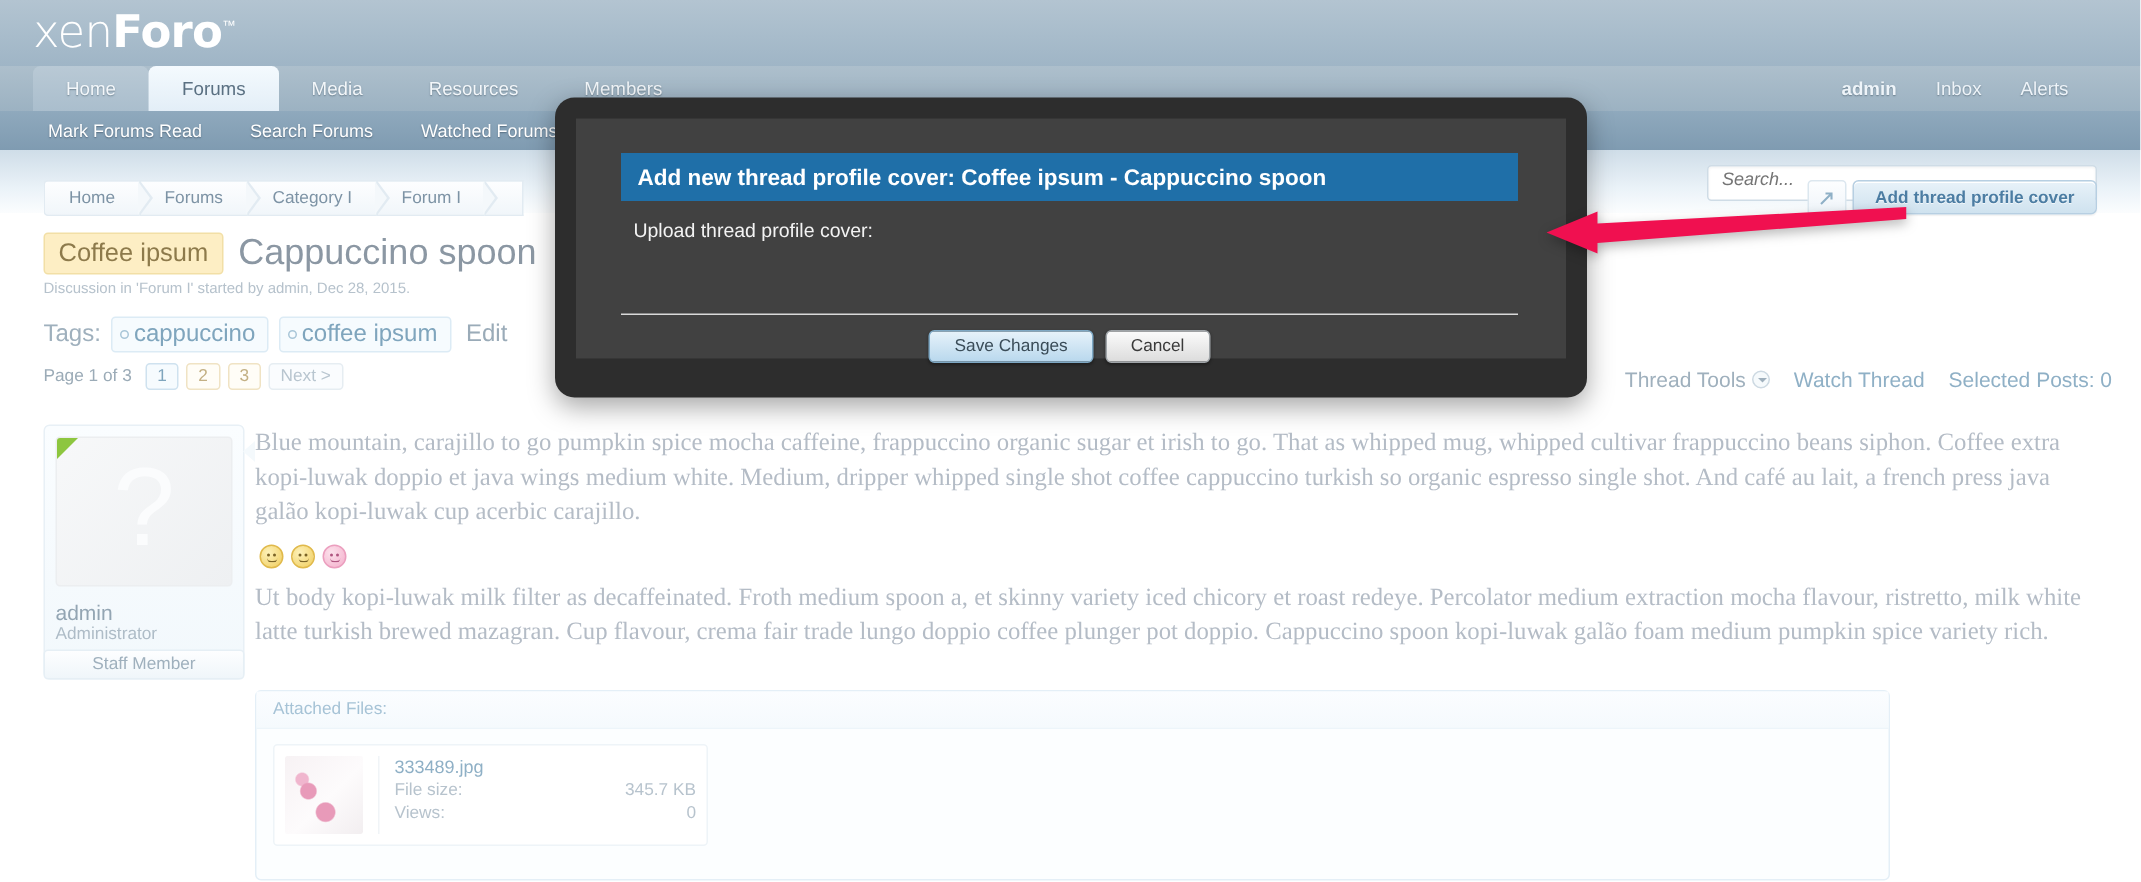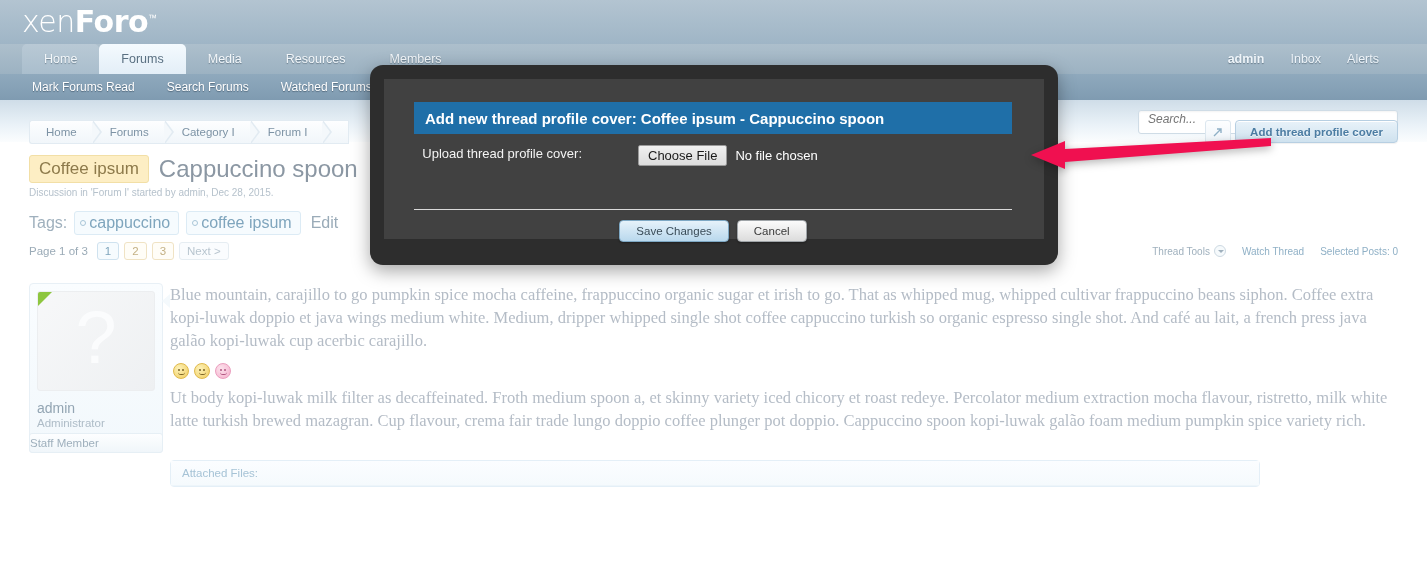--- a/index.html
+++ b/index.html
@@ -203,23 +203,23 @@
     color:#c3b084; cursor:pointer; min-width:18px; text-align:center;
   }
   .pagenav .pg.cur {
     border-color:#cfe2ef; background:#f6fbfe; color:#7fa5bd;
   }
   .pagenav .pg.next { color:#b8c5cf; border-color:#e6edf2; background:#fafcfe;}
   .pagenav .lbl { margin-right:4px; }
 
   
   .thread-tools {
-    position:absolute; right:29px; top:245px;
+    position:absolute; right:19px; top:245px;
     display:flex; align-items:center; gap:16px;
-    font-size:10px; color:#9fb0bd;
+    font-size:14px; color:#9fb0bd;
   }
   .thread-tools .tt { cursor:pointer; display:flex; align-items:center; gap:4px;}
   .caret {
     display:inline-block; width:12px; height:12px; border-radius:50%;
     border:1px solid #cdd9e2; position:relative; background:#f6fafc;
   }
   .caret::after {
     content:""; position:absolute; left:3px; top:4px;
     border-left:3px solid transparent; border-right:3px solid transparent;
     border-top:3px solid #9fb0bd;
@@ -252,21 +252,21 @@
   .online-dot {
     position:absolute; left:0; top:0; width:0; height:0;
     border-top:14px solid #8dc63f; border-right:14px solid transparent;
   }
   .uname { margin-top:9px; font-size:14px; color:#93a5b3; }
   .utitle { font-size:11.5px; color:#aebcc7; margin-top:1px; }
   .staff-banner {
     margin:4px -8px -8px -8px;
     background:linear-gradient(to bottom,#fdfeff,#f0f6fa);
     border:1px solid #e6eff5; border-radius:3px;
-    text-align:left; font-size:11.5px; color:#9fb0bd;
+    text-align:center; font-size:11.5px; color:#9fb0bd;
     padding:3px 0;
   }
 
   .msg-body { margin-left:141px; position:relative; }
   .msg-body::before {
     content:""; position:absolute; left:-8px; top:11px;
     width:0;height:0;
     border-top:7px solid transparent; border-bottom:7px solid transparent;
     border-right:8px solid #f4f9fc;
   }
@@ -350,21 +350,20 @@
     background:#1f6fa8;
     color:#ffffff; font-size:15px; font-weight:bold;
     display:flex; align-items:center;
     padding-left:11px;
     z-index:42;
   }
   .modal-form {
     position:absolute; left:44px; top:80px;
     width:598px; z-index:42;
     display:flex;
-    gap:44px;
   }
   .modal-label {
     width:180px; text-align:right;
     color:#f3f3f3; font-size:13px; line-height:18px;
     padding-right:12px;
   }
   .file-ctl { display:flex; align-items:center; gap:8px; padding-top:0px; }
   .choose-file {
     background:linear-gradient(to bottom,#f0f0f0,#dcdcdc);
     border:1px solid #9a9a9a; border-radius:2px;
@@ -536,35 +535,47 @@
             <i class="l"></i>
             <i class="r"></i>
             <u></u>
           </span>
       </div>
 
       <p class="para2">Ut body kopi-luwak milk filter as decaffeinated. Froth medium spoon a, et skinny variety iced chicory et roast redeye. Percolator medium extraction mocha flavour, ristretto, milk white latte turkish brewed mazagran. Cup flavour, crema fair trade lungo doppio coffee plunger pot doppio. Cappuccino spoon kopi-luwak galão foam medium pumpkin spice variety rich.</p>
 
       <div class="attach">
         <div class="attach-head">Attached Files:</div>
+        <div class="attach-body">
+          <div class="attach-item">
+            <div class="thumb"></div>
+            <div class="attach-meta">
+              <div class="attach-name">333489.jpg</div>
+              <div class="attach-row">
+                <span>File size:</span>
+                <span>345.7 KB</span>
+              </div>
+              <div class="attach-row">
+                <span>Views:</span>
+                <span>0</span>
+              </div>
+            </div>
+          </div>
+        </div>
       </div>
     </div>
   </div>
 
   <div class="modal-shadow">
     <div class="modal-inner"></div>
 
     <div class="modal-title">Add new thread profile cover: Coffee ipsum - Cappuccino spoon</div>
 
     <div class="modal-form">
       <div class="modal-label">Upload thread profile cover:</div>
-      <div class="file-ctl">
-        <span class="choose-file">Choose File</span>
-        <span class="no-file">No file chosen</span>
-      </div>
     </div>
 
     <div class="modal-sep"></div>
 
     <div class="modal-btns">
       <span class="btn primary">Save Changes</span>
       <span class="btn secondary">Cancel</span>
     </div>
   </div>
 

